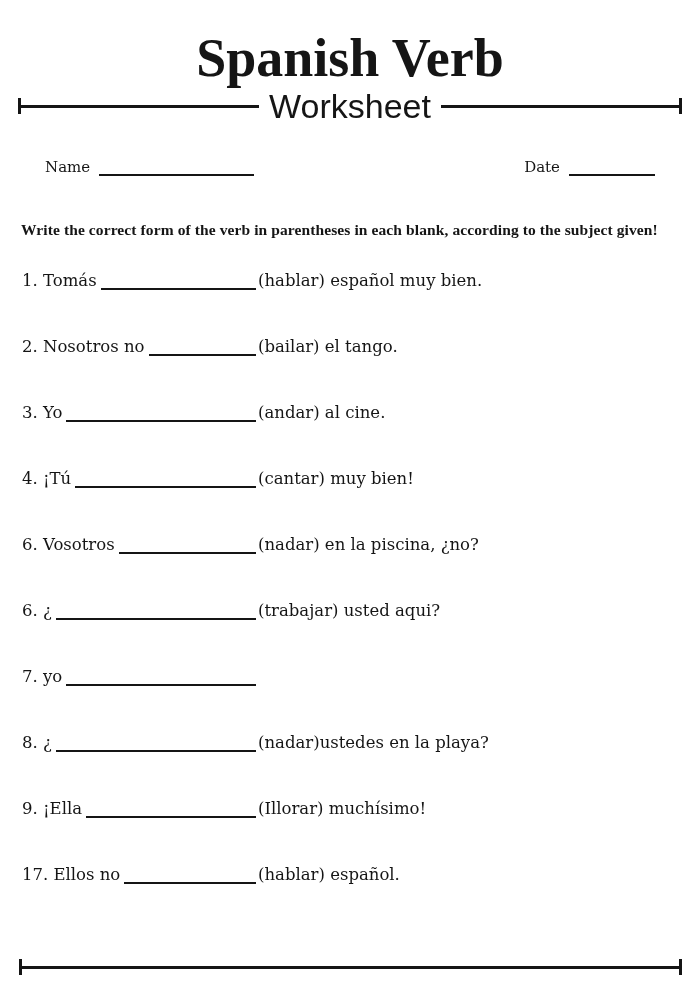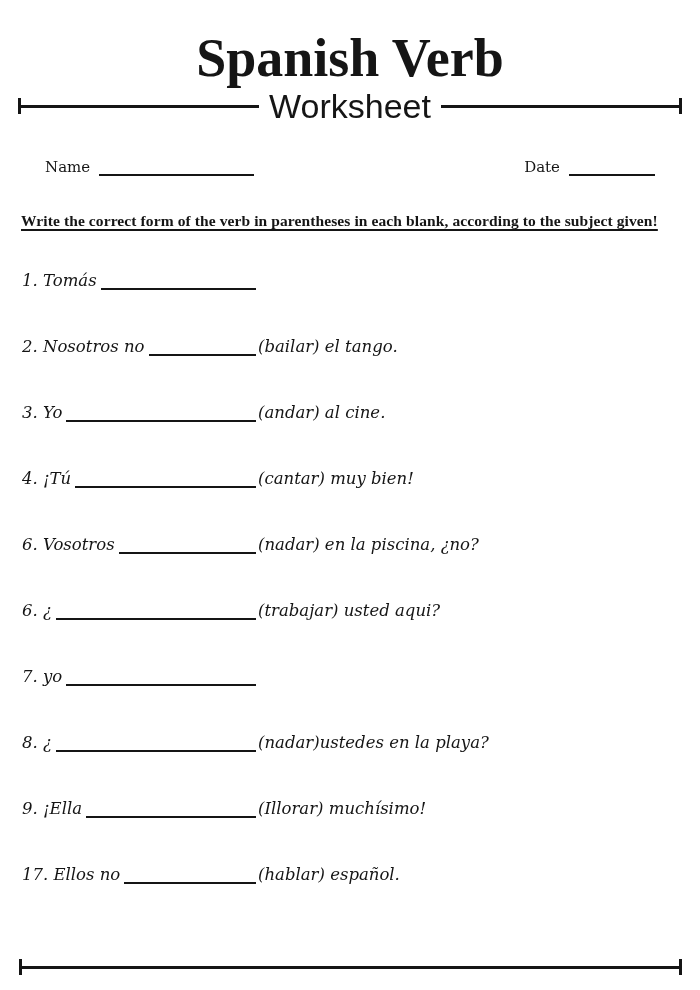--- a/index.html
+++ b/index.html
@@ -31,31 +31,31 @@
   }
   .meta-field { display:flex; align-items:baseline; }
   .write-line {
     display:inline-block; height:0; border-bottom:2px solid var(--ink);
     margin-left:9px; position:relative; top:4px; align-self:baseline;
   }
   .name-line { width:155px; }
   .date-line { width:86px; }
   
   .instruction {
-    position:absolute; top:212px; left:21px;
+    position:absolute; top:221px; left:21px;
     font-family:"Liberation Serif", serif; font-weight:700; font-size:15.5px;
     white-space:nowrap; letter-spacing:0.1px;
-    text-decoration:underline; text-underline-offset:3px;
+    text-underline-offset:3px;
     text-decoration-thickness:1.5px;
   }
   
   .exercises { position:absolute; top:270px; left:22px; right:0; }
   .exercise-row {
     display:flex; align-items:baseline; height:66px;
-    font-size:16.5px; line-height:22px;font-style:italic;
+    font-size:16.5px; line-height:22px;
   }
   .ex-left { flex:none; width:234px; display:flex; align-items:baseline; }
   .ex-lead { flex:none; white-space:pre; }
   .ex-blank {
     flex:1; height:0; border-bottom:2px solid var(--ink);
     margin-left:4px; position:relative; top:4px; align-self:baseline;
   }
   .ex-tail { flex:none; margin-left:2px; white-space:pre; }
   
   .footer-rule {
@@ -90,20 +90,21 @@
   </div>
 
   <div class="instruction">Write the correct form of the verb in parentheses in each blank, according to the subject given!</div>
 
   <div class="exercises" id="exercises">
   <div class="exercise-row">
     <div class="ex-left">
       <span class="ex-lead">1. Tomás</span>
       <span class="ex-blank"></span>
     </div>
+    <span class="ex-tail">(hablar) español muy bien.</span>
   </div>
 
   <div class="exercise-row">
     <div class="ex-left">
       <span class="ex-lead">2. Nosotros no</span>
       <span class="ex-blank"></span>
     </div>
     <span class="ex-tail">(bailar) el tango.</span>
   </div>
 

